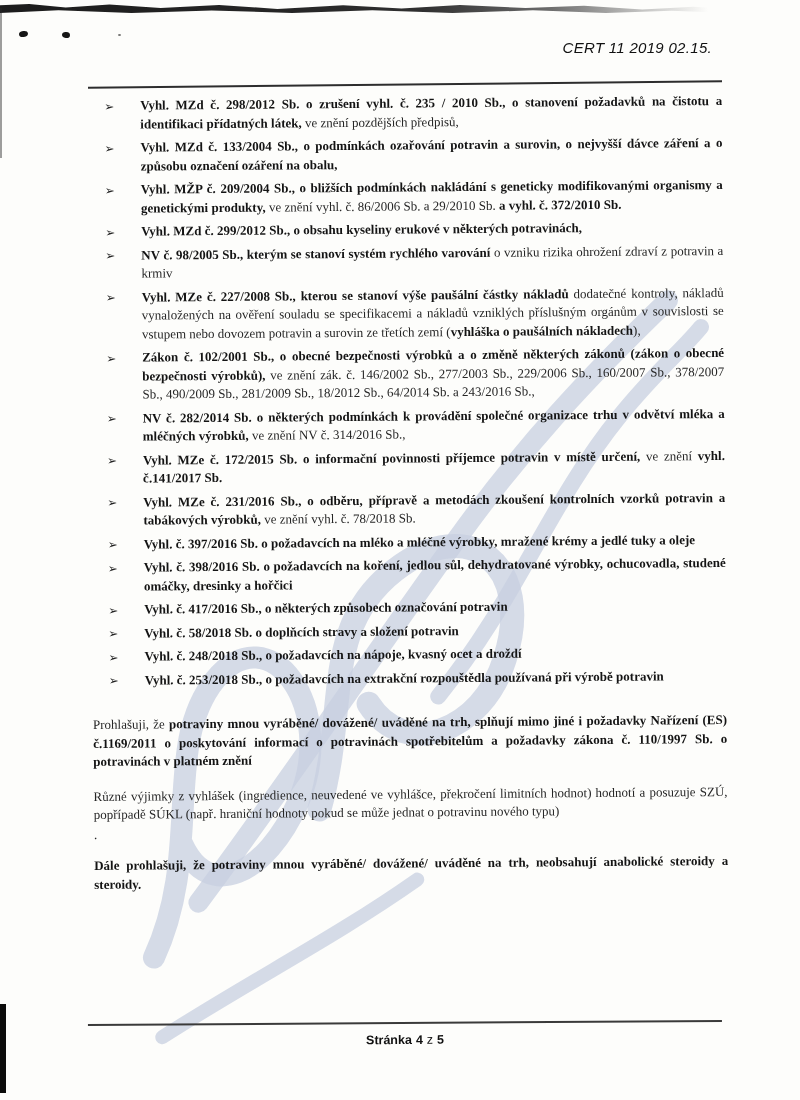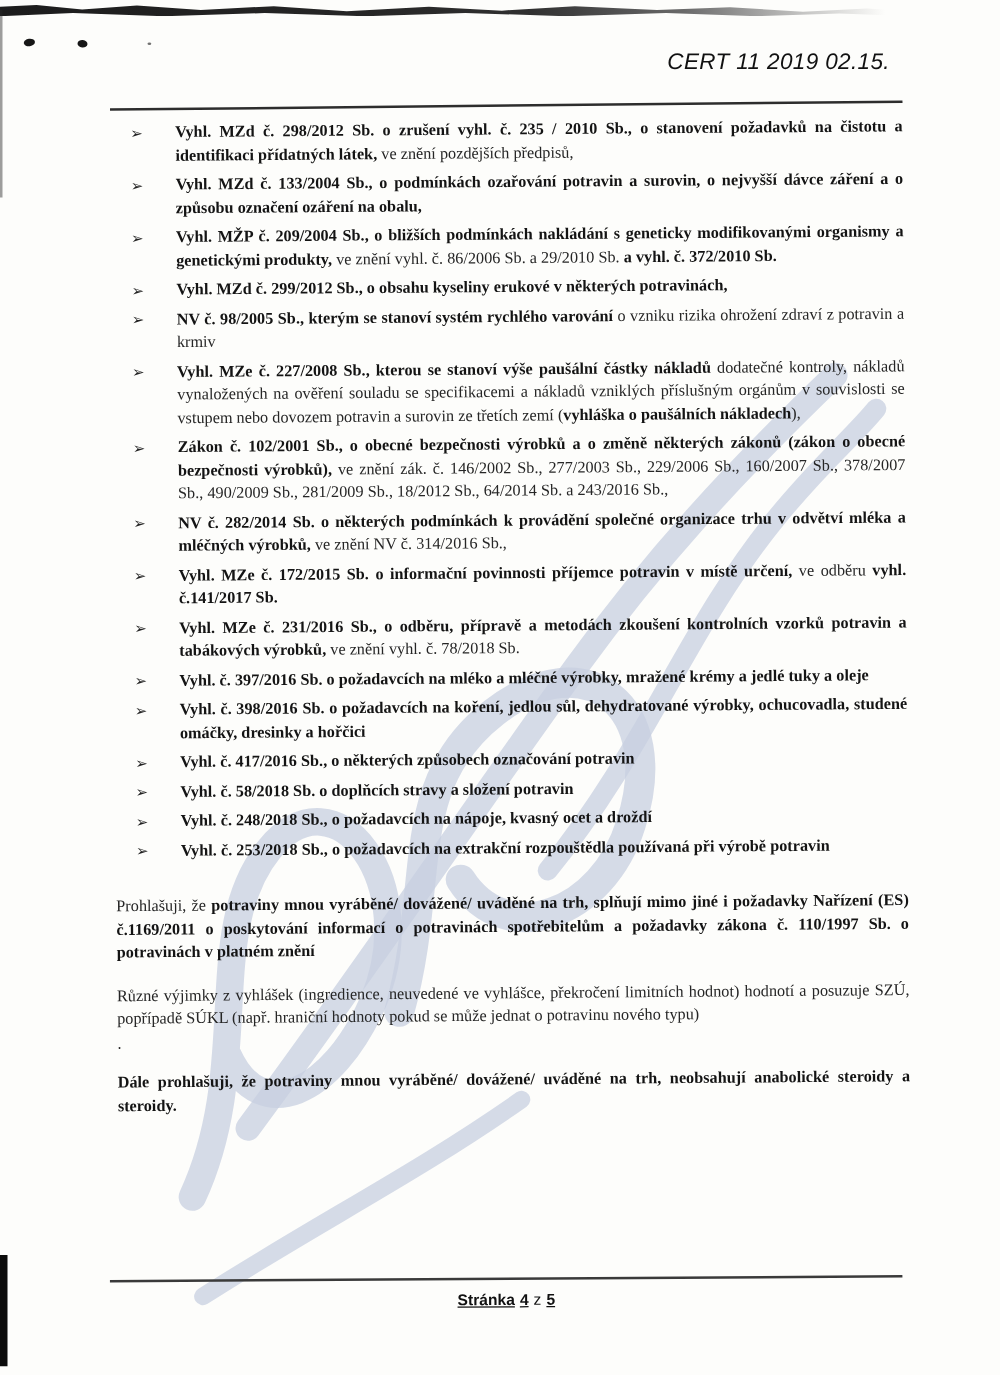--- a/index.html
+++ b/index.html
@@ -16,21 +16,21 @@
   .dot.d2{left:62px;top:32px;width:8px;height:6px;transform:rotate(6deg);}
   .dot.d3{left:118px;top:34px;width:3px;height:2px;opacity:.6;}
   .left-edge{position:absolute;left:0;top:8px;width:2px;height:150px;background:rgba(40,40,40,.45);}
   .left-bar{position:absolute;left:0;top:1004px;width:6px;height:89px;background:#0b0b0b;}
 
   
   .watermark{position:absolute;left:0;top:0;pointer-events:none;}
   .watermark path{fill:none;stroke:var(--wm,#c7cfe0);stroke-linecap:round;opacity:.75;}
 
   .doc-header{position:absolute;top:39px;right:88px;
-    font-family:"Liberation Sans", sans-serif;font-style:italic;font-size:18px;
+    font-family:"Liberation Sans", sans-serif;font-style:italic;font-size:15px;
     letter-spacing:.3px;color:#111;}
 
   .content{position:absolute;left:88px;top:86px;width:634px;
     transform:rotate(-0.45deg);transform-origin:left top;}
   .top-rule{height:2px;background:#2d2d2d;margin-bottom:9px;
     transform:rotate(-0.12deg);}
 
   ul.reg-list{list-style:none;margin:0;padding:0;}
   ul.reg-list li{position:relative;padding-left:52px;margin-bottom:5px;
     font-size:13px;line-height:18.5px;text-align:justify;}
@@ -42,21 +42,21 @@
   .paras .para{font-size:13px;line-height:18.5px;text-align:justify;margin:16px 0 0 0;}
   .paras .para.first{margin-top:26px;}
   .paras .para.dot-line{margin-top:1px;text-align:left;}
   .paras .para.tight{margin-top:13px;}
 
   .footer{position:absolute;left:88px;top:1022px;width:634px;
     transform:rotate(-0.35deg);}
   .footer-rule{height:2px;background:#3a3a3a;}
   .footer-text{margin-top:9px;text-align:center;
     font-family:"Liberation Sans", sans-serif;font-size:12.5px;color:#111;}
-  .footer-text .b{font-weight:bold;text-decoration:underline;}
+  .footer-text .b{font-weight:bold;}
   .footer-text span{padding:0 2px;}
 </style>
 </head>
 <body>
 
 <div class="page">
 
   <div class="top-band"></div>
   <div class="dot d1"></div>
   <div class="dot d2"></div>
@@ -80,21 +80,21 @@
     <div class="top-rule"></div>
     <ul class="reg-list">
         <li><span class="bullet">➢</span><span class="bold">Vyhl. MZd č. 298/2012 Sb. o zrušení vyhl. č. 235 / 2010 Sb., o stanovení požadavků na čistotu a identifikaci přídatných látek, </span><span class="reg">ve znění pozdějších předpisů,</span></li>
         <li><span class="bullet">➢</span><span class="bold">Vyhl. MZd č. 133/2004 Sb., o podmínkách ozařování potravin a surovin, o nejvyšší dávce záření a o způsobu označení ozáření na obalu,</span></li>
         <li><span class="bullet">➢</span><span class="bold">Vyhl. MŽP č. 209/2004 Sb., o bližších podmínkách nakládání s geneticky modifikovanými organismy a genetickými produkty, </span><span class="reg">ve znění vyhl. č. 86/2006 Sb. a 29/2010 Sb. </span><span class="bold">a vyhl. č. 372/2010 Sb.</span></li>
         <li><span class="bullet">➢</span><span class="bold">Vyhl. MZd č. 299/2012 Sb., o obsahu kyseliny erukové v některých potravinách,</span></li>
         <li><span class="bullet">➢</span><span class="bold">NV č. 98/2005 Sb., kterým se stanoví systém rychlého varování </span><span class="reg">o vzniku rizika ohrožení zdraví z potravin a krmiv</span></li>
         <li><span class="bullet">➢</span><span class="bold">Vyhl. MZe č. 227/2008 Sb., kterou se stanoví výše paušální částky nákladů </span><span class="reg">dodatečné kontroly, nákladů vynaložených na ověření souladu se specifikacemi a nákladů vzniklých příslušným orgánům v souvislosti se vstupem nebo dovozem potravin a surovin ze třetích zemí (</span><span class="bold">vyhláška o paušálních nákladech</span><span class="reg">),</span></li>
         <li><span class="bullet">➢</span><span class="bold">Zákon č. 102/2001 Sb., o obecné bezpečnosti výrobků a o změně některých zákonů (zákon o obecné bezpečnosti výrobků), </span><span class="reg">ve znění zák. č. 146/2002 Sb., 277/2003 Sb., 229/2006 Sb., 160/2007 Sb., 378/2007 Sb., 490/2009 Sb., 281/2009 Sb., 18/2012 Sb., 64/2014 Sb. a 243/2016 Sb.,</span></li>
         <li><span class="bullet">➢</span><span class="bold">NV č. 282/2014 Sb. o některých podmínkách k provádění společné organizace trhu v odvětví mléka a mléčných výrobků, </span><span class="reg">ve znění NV č. 314/2016 Sb.,</span></li>
-        <li><span class="bullet">➢</span><span class="bold">Vyhl. MZe č. 172/2015 Sb. o informační povinnosti příjemce potravin v místě určení, </span><span class="reg">ve odběru </span><span class="bold">vyhl. č.141/2017 Sb.</span></li>
+        <li><span class="bullet">➢</span><span class="bold">Vyhl. MZe č. 172/2015 Sb. o informační povinnosti příjemce potravin v místě určení, </span><span class="reg">ve znění </span><span class="bold">vyhl. č.141/2017 Sb.</span></li>
         <li><span class="bullet">➢</span><span class="bold">Vyhl. MZe č. 231/2016 Sb., o odběru, přípravě a metodách zkoušení kontrolních vzorků potravin a tabákových výrobků, </span><span class="reg">ve znění vyhl. č. 78/2018 Sb.</span></li>
         <li><span class="bullet">➢</span><span class="bold">Vyhl. č. 397/2016 Sb. o požadavcích na mléko a mléčné výrobky, mražené krémy a jedlé tuky a oleje</span></li>
         <li><span class="bullet">➢</span><span class="bold">Vyhl. č. 398/2016 Sb. o požadavcích na koření, jedlou sůl, dehydratované výrobky, ochucovadla, studené omáčky, dresinky a hořčici</span></li>
         <li><span class="bullet">➢</span><span class="bold">Vyhl. č. 417/2016 Sb., o některých způsobech označování potravin</span></li>
         <li><span class="bullet">➢</span><span class="bold">Vyhl. č. 58/2018 Sb. o doplňcích stravy a složení potravin</span></li>
         <li><span class="bullet">➢</span><span class="bold">Vyhl. č. 248/2018 Sb., o požadavcích na nápoje, kvasný ocet a droždí</span></li>
         <li><span class="bullet">➢</span><span class="bold">Vyhl. č. 253/2018 Sb., o požadavcích na extrakční rozpouštědla používaná při výrobě potravin</span></li>
       </ul>
     <div class="paras">
         <div class="para first"><span class="reg">Prohlašuji, že </span><span class="bold">potraviny mnou vyráběné/ dovážené/ uváděné na trh, splňují mimo jiné i požadavky Nařízení (ES) č.1169/2011 o poskytování informací o potravinách spotřebitelům a požadavky zákona č. 110/1997 Sb. o potravinách v platném znění</span></div>

